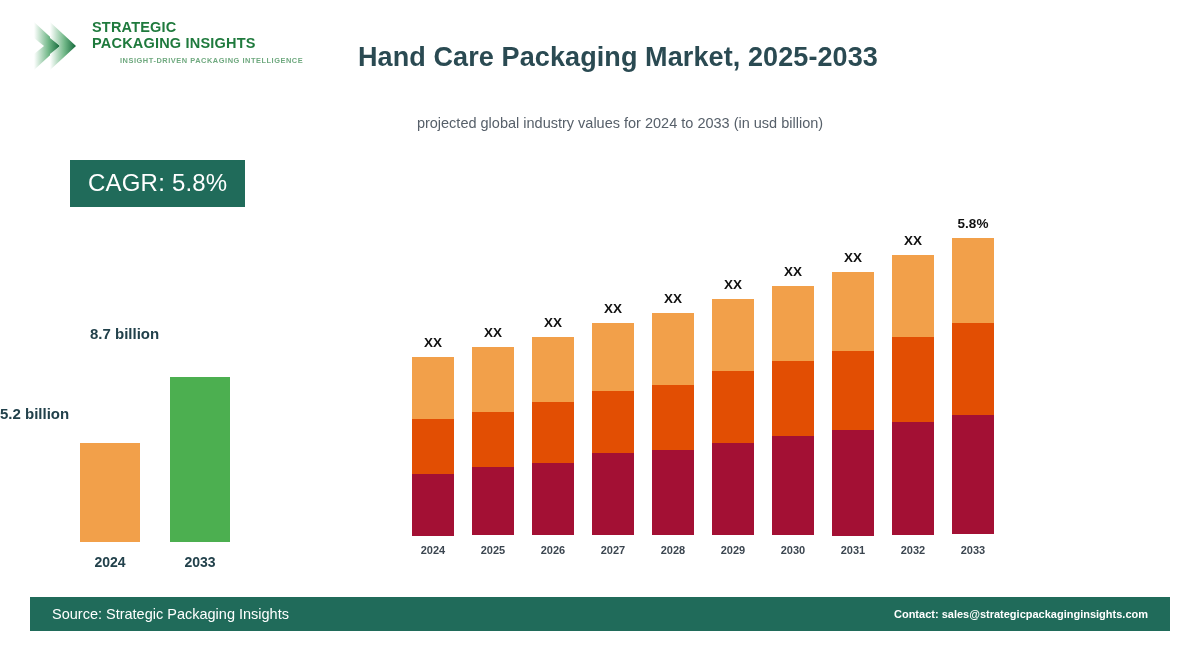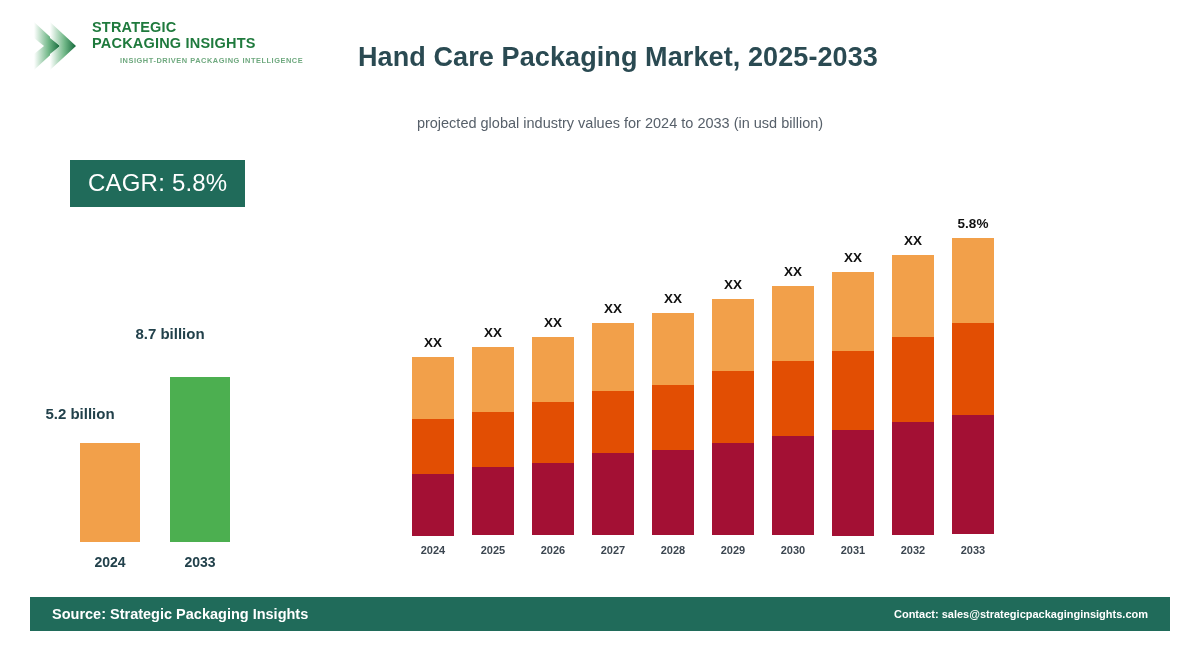--- a/index.html
+++ b/index.html
@@ -40,21 +40,21 @@
     background:#206B5A;color:#ffffff;
     font-size:24px;padding:9px 18px 10px 18px;
     letter-spacing:.2px;white-space:nowrap;
   }
 
   
   .compare{position:absolute;left:50px;top:320px;width:230px;height:250px;}
   .cmp-bar{position:absolute;bottom:28px;}
   .cmp-bar .fill{width:100%;height:100%;}
   .cmp-val{
-    position:absolute;width:160px;text-align:center;
+    position:absolute;width:160px;text-align:left;
     font-size:15px;font-weight:bold;color:#22414B;
   }
   .cmp-year{
     position:absolute;bottom:0;width:120px;text-align:center;
     font-size:14px;font-weight:bold;color:#22414B;
   }
 
   
   .stacked{position:absolute;left:400px;top:190px;width:640px;height:370px;}
   .sbar{position:absolute;bottom:25px;width:42px;}
@@ -71,21 +71,21 @@
     font-size:11px;font-weight:bold;color:#3C4650;
   }
 
   
   .footer{
     position:absolute;left:30px;top:597px;width:1140px;height:34px;
     background:#206B5A;color:#ffffff;
   }
   .footer-left{
     position:absolute;left:22px;top:0;height:42px;line-height:34px;
-    font-size:14.5px;font-weight:bold;white-space:nowrap;
+    font-size:14.5px;font-weight:normal;white-space:nowrap;
   }
   .footer-right{
     position:absolute;right:22px;top:0;height:34px;line-height:34px;
     font-size:11px;font-weight:bold;white-space:nowrap;
   }
 </style>
 </head>
 <body>
 
 <div class="canvas">

